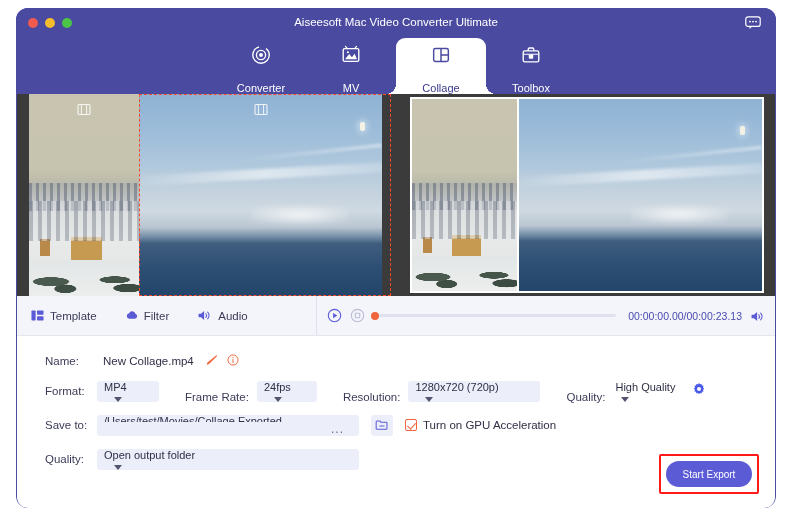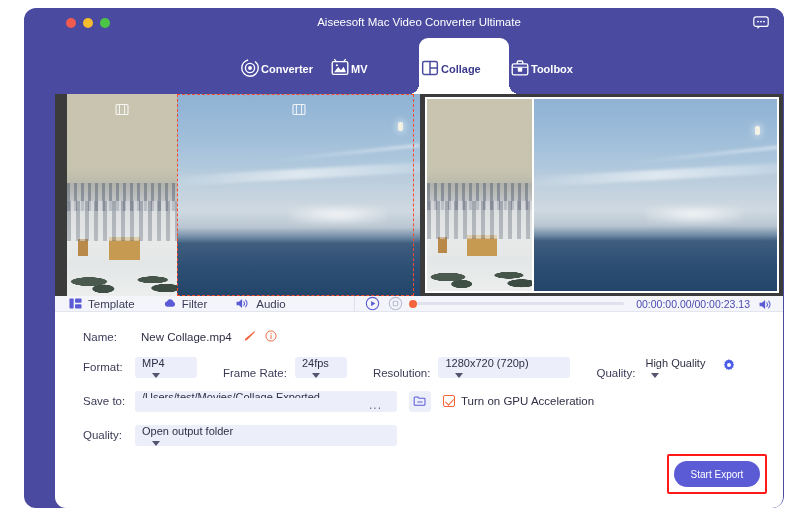--- a/index.html
+++ b/index.html
@@ -5,26 +5,25 @@
   * { box-sizing: border-box; margin: 0; padding: 0; }
   html, body {
     width: 800px; height: 519px;
     background: #ffffff;
     font-family: "Liberation Sans", sans-serif;
     overflow: hidden;
   }
 
   #app {
     position: absolute;
-    left: 24px; top: 8px;
+    left: 16px; top: 8px;
     width: 760px; height: 500px;
     background: #4a4aa0;
     border-radius: 12px;
     overflow: hidden;
-    padding-left: 30px;
   }
 
   
   .titlebar {
     position: relative;
     height: 30px;
     background: #4a4aa0;
   }
   .traffic {
     position: absolute;
@@ -55,29 +54,28 @@
     background: #4a4aa0;
     display: flex;
     justify-content: center;
     align-items: flex-end;
     gap: 0px;
   }
   .tab {
     width: 90px;
     height: 56px;
     display: flex;
-    flex-direction: row;
+    flex-direction: column;
     align-items: center;
-    justify-content: flex-start;
+    justify-content: space-between;
     padding-top: 4px;
     color: #ffffff;
     font-size: 11px;
     position: relative;
     cursor: pointer;
-    font-weight: bold;
   }
   .tab .ticon { height: 26px; display: flex; align-items: center; }
   .tab .tlabel { margin-top: 2px; }
   .tab.active {
     background: #ffffff;
     color: #3a3a8c;
     border-radius: 9px 9px 0 0;
   }
   .tab.active::before,
   .tab.active::after {
@@ -215,21 +213,21 @@
   
   .panel {
     position: relative;
     height: 212px;
     background: #ffffff;
     margin: 0 1px;
     border-radius: 0 0 11px 11px;
   }
 
   .subbar {
-    height: 16px;
+    height: 40px;
     background: #f4f5fa;
     border-bottom: 1px solid #e3e5ef;
     display: flex;
     align-items: center;
     position: relative;
   }
   .sub-left { display: flex; align-items: center; height: 100%; }
   .sub-item {
     display: flex; align-items: center; gap: 6px;
     padding: 0 14px;
@@ -310,21 +308,21 @@
     flex-direction: column;
   }
   .sel .caret {
     margin-left: 10px;
     width: 0; height: 0;
     border-left: 4px solid transparent;
     border-right: 4px solid transparent;
     border-top: 5px solid #54546e;
   }
   .sel-format { width: 62px; }
-  .sel-fps    { width: 52px; }
+  .sel-fps    { width: 60px; }
   .sel-res    { width: 132px; }
   .sel-qual   { background: transparent; padding-left: 2px; }
   .sel-path   { width: 262px; justify-content: flex-start; }
   .sel-complete { width: 262px; }
 
   .inline-lbl { font-size: 11.5px; color: #3b3b58; margin: 12px 8px 0 26px; }
   .dots-btn {
     margin-left: auto; margin-right: 8px;
     color: #6b6b86; font-size: 12px; letter-spacing: 1px;
   }

